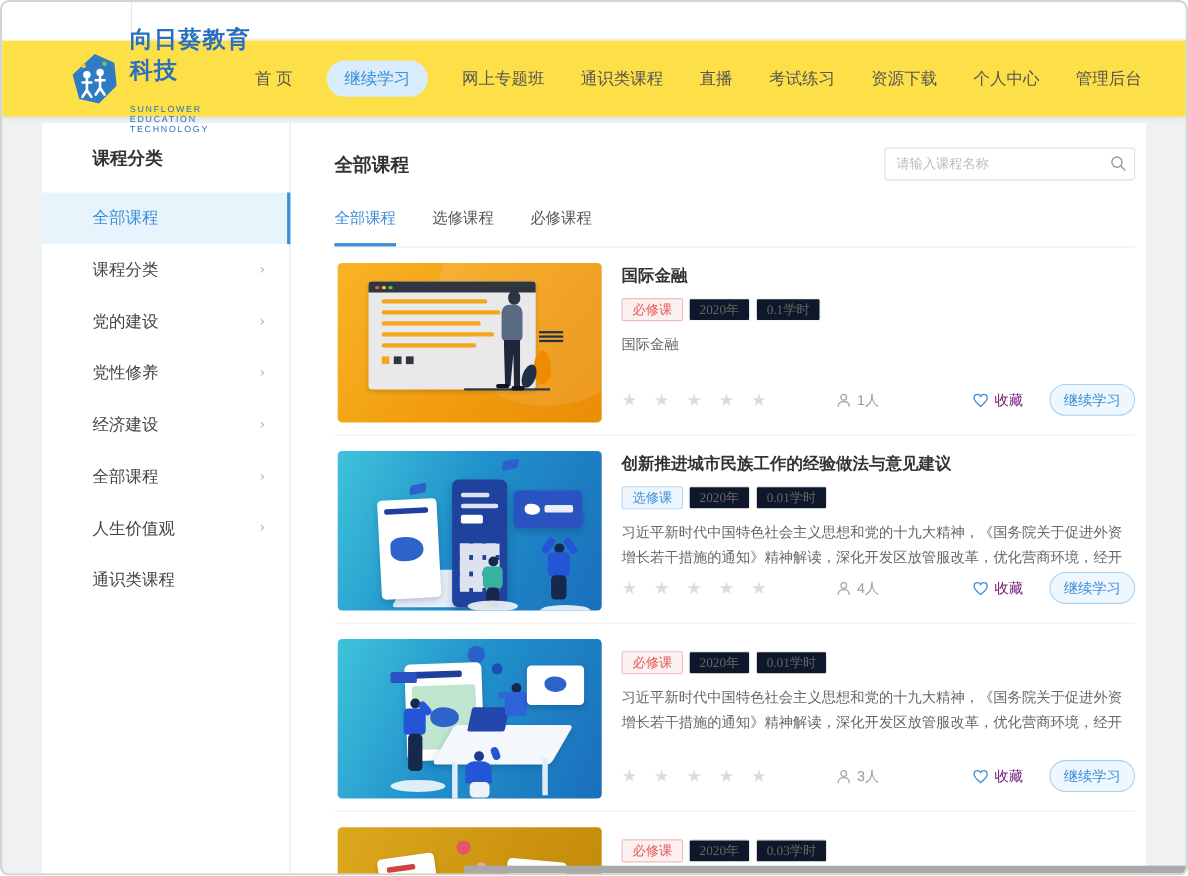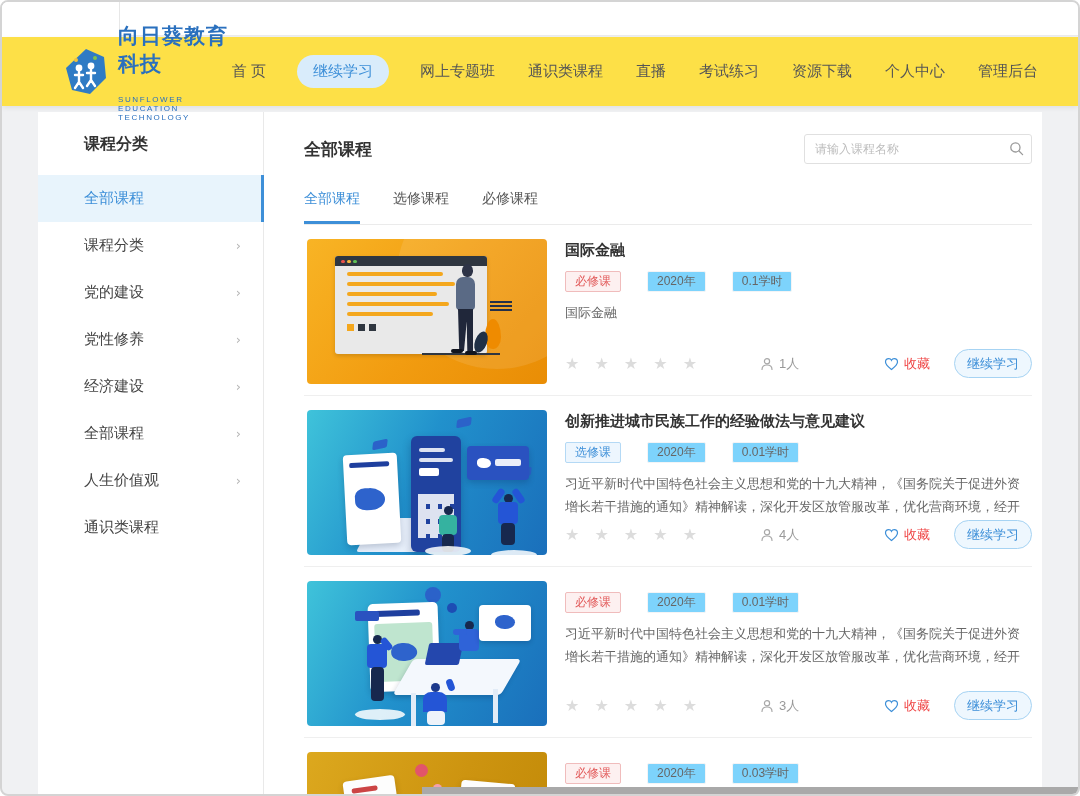--- a/index.html
+++ b/index.html
@@ -44,30 +44,30 @@
   .tabs { display:flex; gap:33px; margin-top:26px; border-bottom:1px solid #ebebeb; }
   .tab { font-size:14px; color:#555; padding-bottom:13px; cursor:pointer; }
   .tab.active { color:#3d8fd8; border-bottom:3px solid #3d8fd8; }
 
   
   .course { display:flex; padding:14px 0 11px 3px; border-bottom:1px solid #efefef; }
   .course:last-child { border-bottom:none; }
   .thumb { width:240px; height:145px; border-radius:4px; flex-shrink:0; position:relative; overflow:hidden; }
   .cinfo { flex:1; margin-left:18px; display:flex; flex-direction:column; min-width:0; }
   .ctitle { font-size:15px; font-weight:bold; color:#333; margin-top:2px; }
-  .badges { display:flex; gap:26px; margin-top:11px; }
+  .badges { display:flex; gap:5px; margin-top:11px; }
   .badge { font-size:12px; height:21px; line-height:19px; padding:0 9px; border-radius:2px; }
   .badge.red  { color:#e25a5a; background:#fdf0f0; border:1px solid #f0bcbc; }
   .badge.blue { color:#3d8fd8; background:#edf6fe; border:1px solid #b4d9f5; }
-  .badge.gray { color:#666; background:#7dd3fc; border:1px solid #f3f4f6; }
+  .badge.gray { color:#666; background:#0f172a; border:1px solid #f3f4f6;font-family:Liberation Serif, serif; }
   .cdesc { font-size:13px; color:#666; line-height:1.75; margin-top:10px; max-height:46px; overflow:hidden; }
   .cbottom { margin-top:auto; display:flex; align-items:center; padding-bottom:6px; }
   .stars { color:#dcdcdc; font-size:16px; letter-spacing:5px; font-family:"DejaVu Sans",sans-serif; }
   .people { display:flex; align-items:center; margin-left:58px; color:#999; font-size:13px; gap:5px; }
-  .fav { display:flex; align-items:center; gap:5px; margin-left:auto; color:#ef4444; font-size:13px; cursor:pointer; }
+  .fav { display:flex; align-items:center; gap:5px; margin-left:auto; color:#701a75; font-size:13px; cursor:pointer; }
   .btn-continue { margin-left:24px; min-width:78px; height:29px; line-height:27px; text-align:center; border:1px solid #a6d3f3; background:#eef7fe; color:#3d8fd8; font-size:13px; border-radius:15px; cursor:pointer; padding:0 12px; }
 
   
   .t-orange { background:linear-gradient(130deg,#f8b425 0%,#f29c10 55%,#e98d05 100%); }
   .t-orange .glow { position:absolute; right:-50px; top:-60px; width:200px; height:190px; border-radius:50%; background:rgba(255,255,255,.10); }
   .t-orange .win { position:absolute; left:28px; top:17px; width:152px; height:98px; background:#e9e9e9; border-radius:3px; box-shadow:0 2px 4px rgba(0,0,0,.15); }
   .t-orange .winbar { height:10px; background:#2f3640; border-radius:3px 3px 0 0; position:relative; }
   .t-orange .winbar i { position:absolute; top:3.5px; width:3.5px; height:3.5px; border-radius:50%; }
   .t-orange .bar { height:4px; background:#f4a71d; border-radius:2px; margin:6px 0 0 12px; }
   .t-orange .sqs { display:flex; gap:4px; margin:8px 0 0 12px; }

